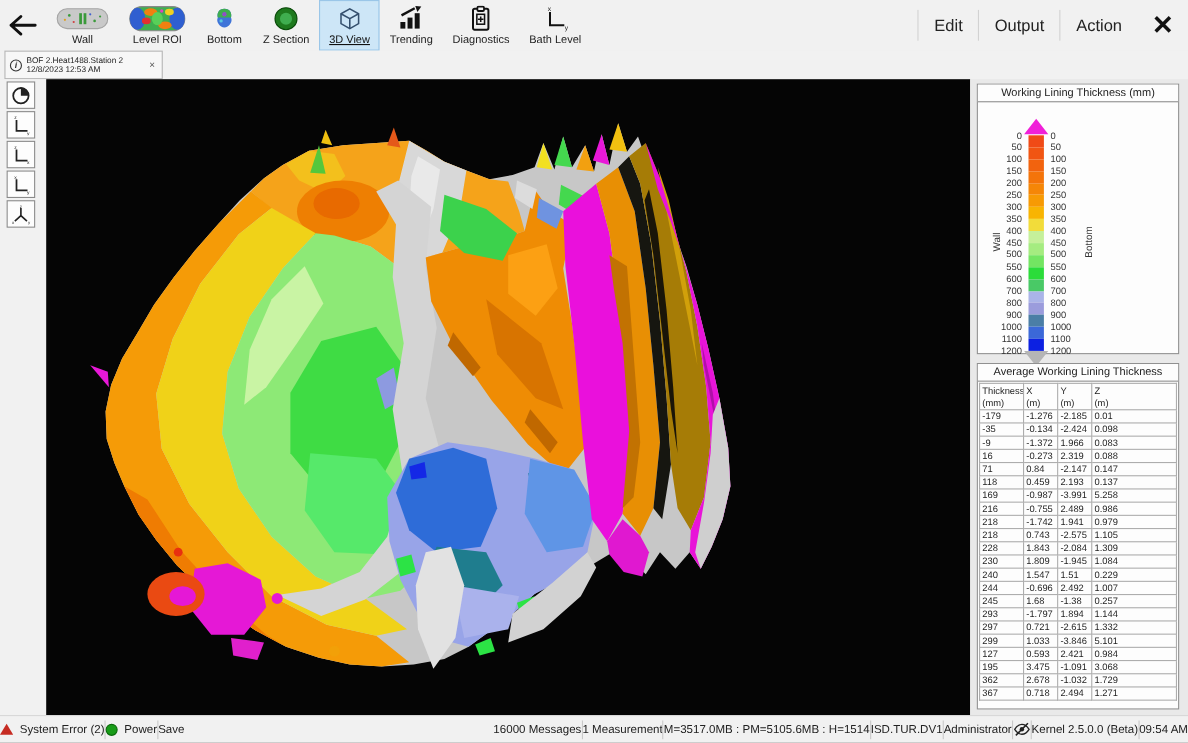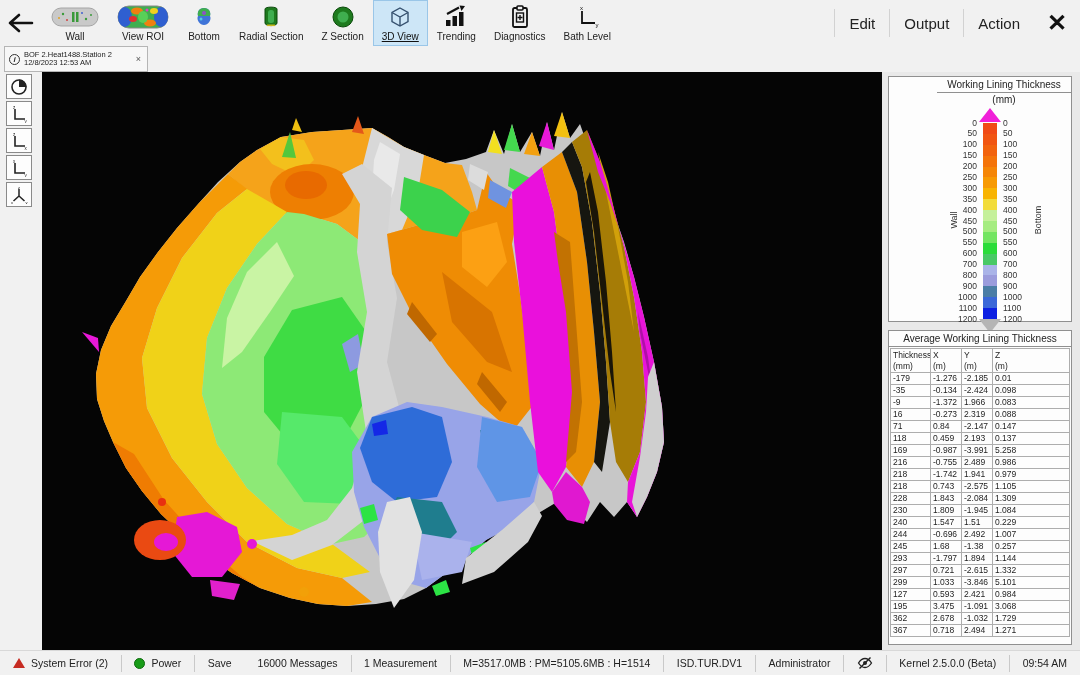--- a/index.html
+++ b/index.html
@@ -39,21 +39,21 @@
   .vtool { width:26px; height:25px; margin:2px 0 2px 6px; background:#fdfdfd; border:1px solid #8a8a8a;
     display:flex; align-items:center; justify-content:center; cursor:pointer; }
   .canvas { position:absolute; left:42px; top:0; width:840px; height:578px; background:#050505; cursor:grab; }
   .canvas svg { display:block; }
 
   
   .side { position:absolute; left:882px; top:0; width:198px; height:578px; background:#e9e9e9; }
   .panel { position:absolute; left:6px; width:184px; background:#fdfdfd; border:1px solid #909090; }
   .panel-hdr { height:16px; border-bottom:1px solid #909090; background:#fdfdfd; text-align:center;
     font-size:10px; color:#222; line-height:15px; }
-  #legend-panel { top:4px; height:246px;padding-left:48px; }
+  #legend-panel { top:4px; height:246px; }
   .legend-body { position:relative; width:100%; height:228px; }
   .cbar { position:absolute; left:46px; top:30px; width:14px; }
   .cbar .seg { width:14px; height:10.9px; }
   .arrow-up { position:absolute; left:42px; top:15px; width:0; height:0;
     border-left:11px solid transparent; border-right:11px solid transparent; }
   .arrow-dn { position:absolute; left:42px; top:226px; width:0; height:0;
     border-left:11px solid transparent; border-right:11px solid transparent; }
   .ticks { position:absolute; top:24.5px; width:38px; }
   .ticks .tk { height:10.9px; font-size:8.5px; line-height:10.9px; color:#333; }
   .ticks-l { left:2px; text-align:right; }
@@ -67,21 +67,21 @@
   table.vals { width:180px; margin:1px; border-collapse:collapse; table-layout:fixed; }
   table.vals th, table.vals td { border:1px solid #adadad; font-weight:normal; text-align:left;
     font-size:8.5px; color:#1d1d1d; padding:0 2px; line-height:11px; overflow:hidden; white-space:nowrap; }
   table.vals th { height:24px; vertical-align:top; padding-top:1px; }
   table.vals td { height:11.4px; }
   col.c1{width:40px} col.c2{width:31px} col.c3{width:31px} col.c4{width:auto}
 
   
   .statusbar { position:absolute; left:0; top:650px; width:1080px; height:25px; background:#f1f1f1;
     border-top:1px solid #d8d8d8; display:flex; align-items:center; font-size:10.5px; color:#222; }
-  .sb-item { display:flex; align-items:center; padding:0 13px; height:25px; white-space:nowrap; }
+  .sb-item { display:flex; align-items:center; padding:0 0; height:25px; white-space:nowrap; }
   .sb-div { width:1px; height:17px; background:#c9c9c9; }
   .err-tri { width:0; height:0; border-left:6px solid transparent; border-right:6px solid transparent;
     border-bottom:10px solid #c62b22; margin-right:6px; }
   .pow-dot { width:11px; height:11px; border-radius:50%; background:#189c18; border:1px solid #0c6b0c; margin-right:6px; }
   .spacer { flex:1 1 auto; }
 </style>
 </head>
 <body>
 
 <div class="app">
@@ -117,45 +117,35 @@
           <ellipse cx="8" cy="12" rx="7" ry="10" fill="#2f5fd0"></ellipse>
             <ellipse cx="44" cy="12" rx="7" ry="10" fill="#2f5fd0"></ellipse>
           <ellipse cx="20" cy="6" rx="6" ry="3.5" fill="#f08010"></ellipse>
             <ellipse cx="33" cy="18" rx="6" ry="3.5" fill="#f08010"></ellipse>
           <ellipse cx="16" cy="14" rx="4" ry="3" fill="#e03030"></ellipse>
             <ellipse cx="37" cy="6" rx="4" ry="3" fill="#f0d020"></ellipse>
           <ellipse cx="26" cy="12" rx="5" ry="6" fill="#58d058"></ellipse>
             <circle cx="30" cy="5" r="1.5" fill="#e040c0"></circle>
         </svg>
       </span>
-      <span class="lbl">View ROI</span>
+      <span class="lbl">Level ROI</span>
     </div>
 
     <div class="tb-btn">
       <span class="ico">
         <svg width="22" height="22" viewBox="0 0 22 22">
           <path d="M11 2 C16 2 18 6 17 10 C19 14 15 19 11 19 C7 19 3 14 5 10 C4 6 6 2 11 2 Z" fill="#3f74d8"></path>
           <path d="M11 2 C16 2 18 6 17 10 L5 10 C4 6 6 2 11 2 Z" fill="#3fae4f"></path>
           <circle cx="11" cy="7" r="2" fill="#9050c8"></circle>
             <circle cx="8" cy="13" r="1.5" fill="#58c8e0"></circle>
         </svg>
       </span>
       <span class="lbl">Bottom</span>
     </div>
 
-    <div class="tb-btn">
-      <span class="ico">
-        <svg width="20" height="24" viewBox="0 0 20 24">
-          <path d="M4 4 C4 1.5 16 1.5 16 4 L16 18 C16 21.5 4 21.5 4 18 Z" fill="#1e7a1e" stroke="#0a4a0a"></path>
-          <rect x="7" y="5" width="6" height="13" rx="2.5" fill="#3fae4f"></rect>
-          <rect x="6" y="19.5" width="8" height="1.6" fill="#c8b820"></rect>
-        </svg>
-      </span>
-      <span class="lbl">Radial Section</span>
-    </div>
 
     <div class="tb-btn">
       <span class="ico">
         <svg width="24" height="24" viewBox="0 0 24 24">
           <circle cx="12" cy="12" r="10" fill="#1e7a1e" stroke="#0a4a0a"></circle>
           <circle cx="12" cy="12" r="5.5" fill="#3fae4f"></circle>
         </svg>
       </span>
       <span class="lbl">Z Section</span>
     </div>

